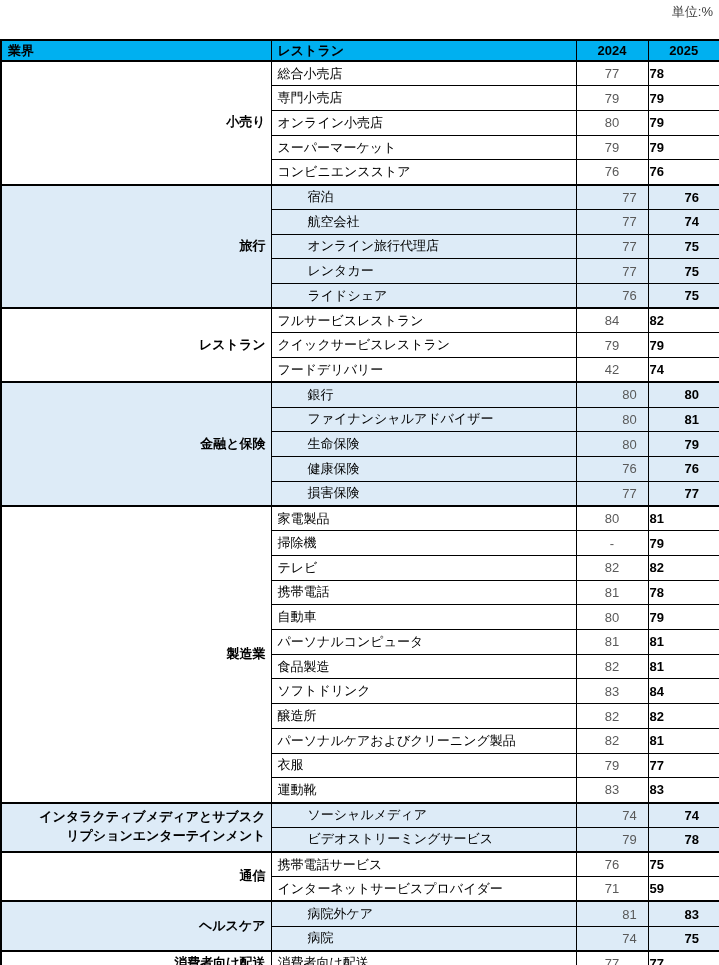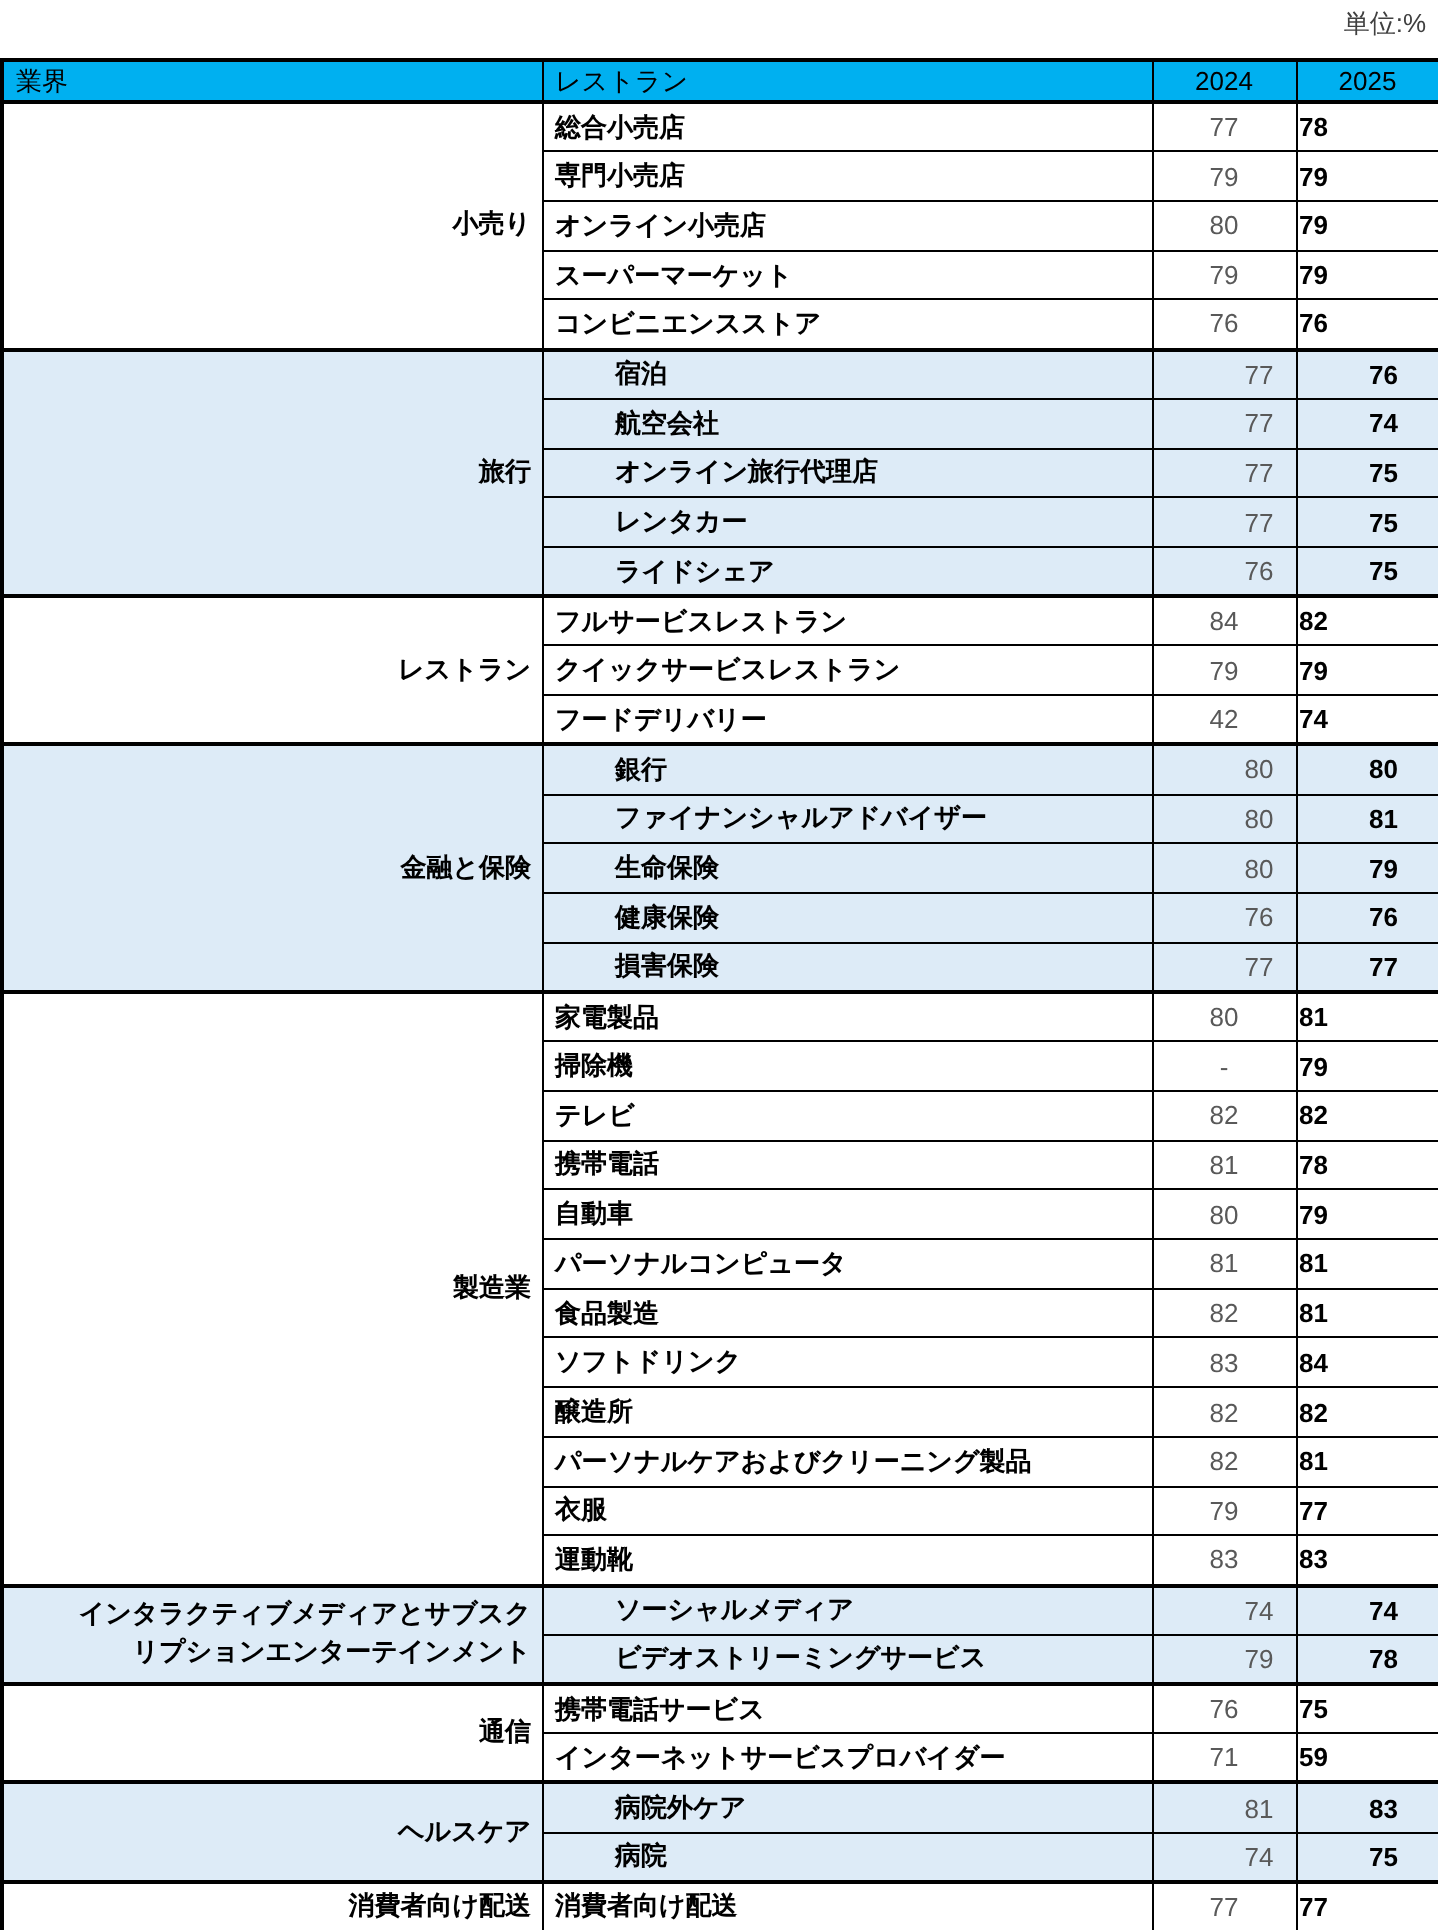--- a/index.html
+++ b/index.html
@@ -11,21 +11,21 @@
   *{box-sizing:border-box;}
   html,body{margin:0;padding:0;}
   body{
     width:719px;height:965px;
     background:#ffffff;
     font-family:"Liberation Sans","DejaVu Sans",sans-serif;
     color:#000;
     overflow:hidden;
   }
   .unit-label{
-    height:29px;
+    height:39px;
     line-height:24px;
     text-align:right;
     padding-right:6px;
     font-size:13px;
     color:#404040;
   }
   table{
     border-collapse:collapse;
     table-layout:fixed;
     width:719px;
@@ -37,39 +37,39 @@
   col.c-2025{width:72px;}
   th,td{
     border:1px solid var(--border-color);
     overflow:hidden;
     font-size:13px;
     vertical-align:middle;
   }
   thead th{
     background:var(--header-bg);
     height:21px;
-    font-weight:normal;
+    font-weight:bold;
     border-top:2px solid var(--border-color);
     border-bottom:2px solid var(--border-color);
     text-align:center;
     padding:0;
   }
   thead th.left{
     text-align:left;
     padding-left:6px;
   }
   tbody tr{height:24.73px;}
   td.industry{
     font-weight:bold;
     text-align:right;
     padding:0 5px;
     line-height:1.45;
   }
   td.category{
-    font-weight:bold;
+    font-weight:normal;
     text-align:left;
     padding:0 6px;
   }
   td.v2024{
     text-align:center;
     color:var(--v2024-color);
     font-weight:normal;
   }
   td.v2025{
     font-weight:bold;

